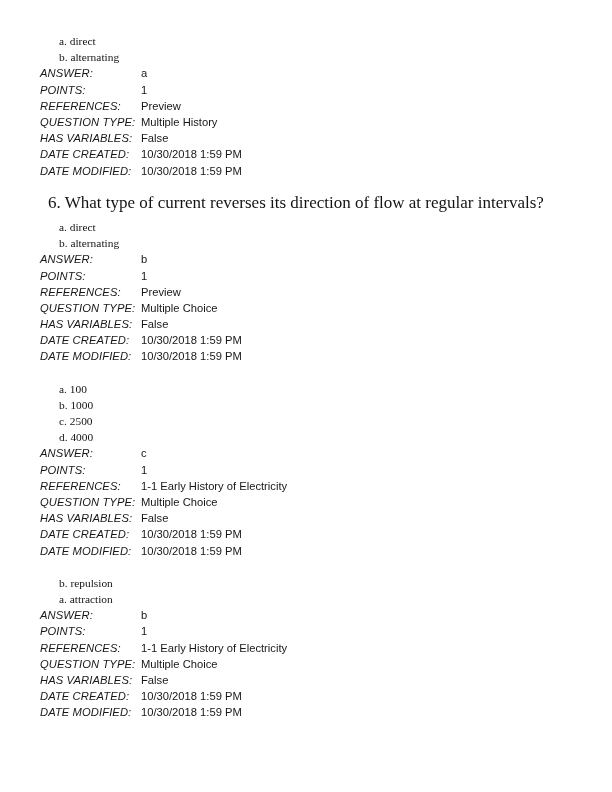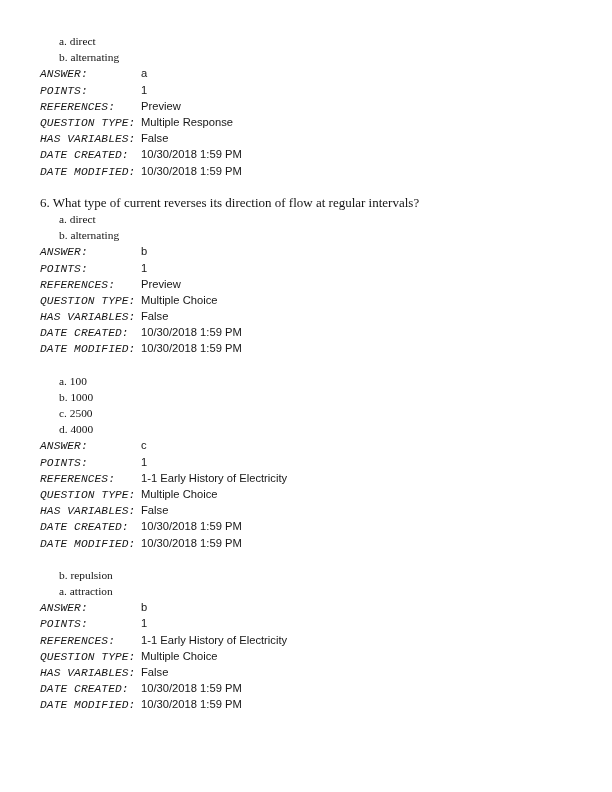--- a/index.html
+++ b/index.html
@@ -33,24 +33,24 @@
   }
 
   
   .qblock {
     margin: 0 0 16px 0;
   }
   .qblock:last-child { margin-bottom: 0; }
 
   .qtext {
     font-family: "Liberation Serif", "DejaVu Serif", serif;
-    font-size: 13px;
+    font-size: 17px;
     line-height: 16.2px;
     color: #141414;
-    margin: 0;
+    margin: 8px;
     white-space: pre-wrap;
   }
 
   .choices {
     margin: 0;
     padding: 0;
     list-style: none;
   }
   .choice {
     font-family: "Liberation Serif", "DejaVu Serif", serif;
@@ -66,21 +66,21 @@
     margin: 0;
     padding: 0;
   }
   .mrow {
     display: flex;
     align-items: baseline;
     line-height: 16.2px;
     height: 16.2px;
   }
   .mlabel {
-    font-family: Liberation Mono, monospace;
+    font-family: Liberation Sans, sans-serif;
     font-style: italic;
     font-size: 11.2px;
     color: #171717;
     width: 101px;
     flex: 0 0 101px;
     white-space: nowrap;
     letter-spacing: 0.1px;
   }
   .mvalue {
     font-family: "Liberation Sans", "DejaVu Sans", sans-serif;
@@ -109,21 +109,21 @@
         <div class="mrow">
           <span class="mlabel">POINTS:</span>
           <span class="mvalue">1</span>
         </div>
         <div class="mrow">
           <span class="mlabel">REFERENCES:</span>
           <span class="mvalue">Preview</span>
         </div>
         <div class="mrow">
           <span class="mlabel">QUESTION TYPE:</span>
-          <span class="mvalue">Multiple Response</span>
+          <span class="mvalue">Multiple History</span>
         </div>
         <div class="mrow">
           <span class="mlabel">HAS VARIABLES:</span>
           <span class="mvalue">False</span>
         </div>
         <div class="mrow">
           <span class="mlabel">DATE CREATED:</span>
           <span class="mvalue">10/30/2018 1:59 PM</span>
         </div>
         <div class="mrow">

